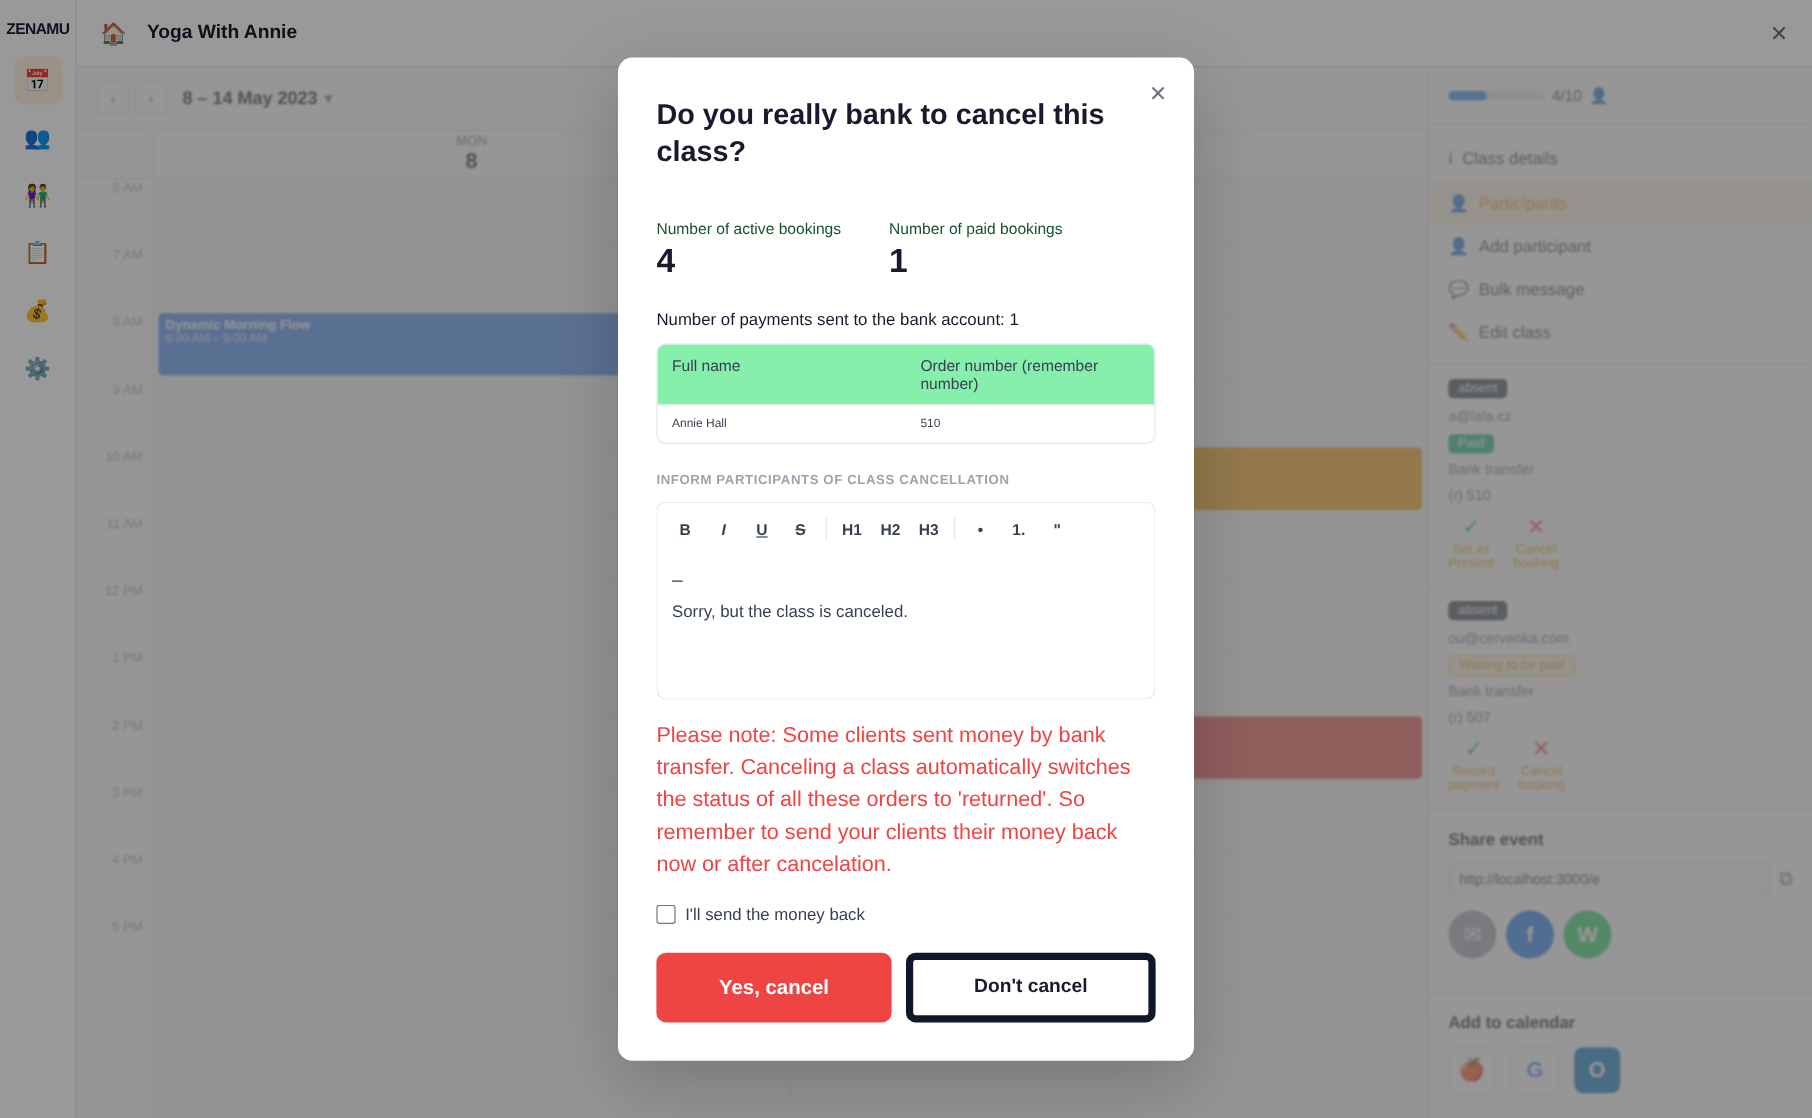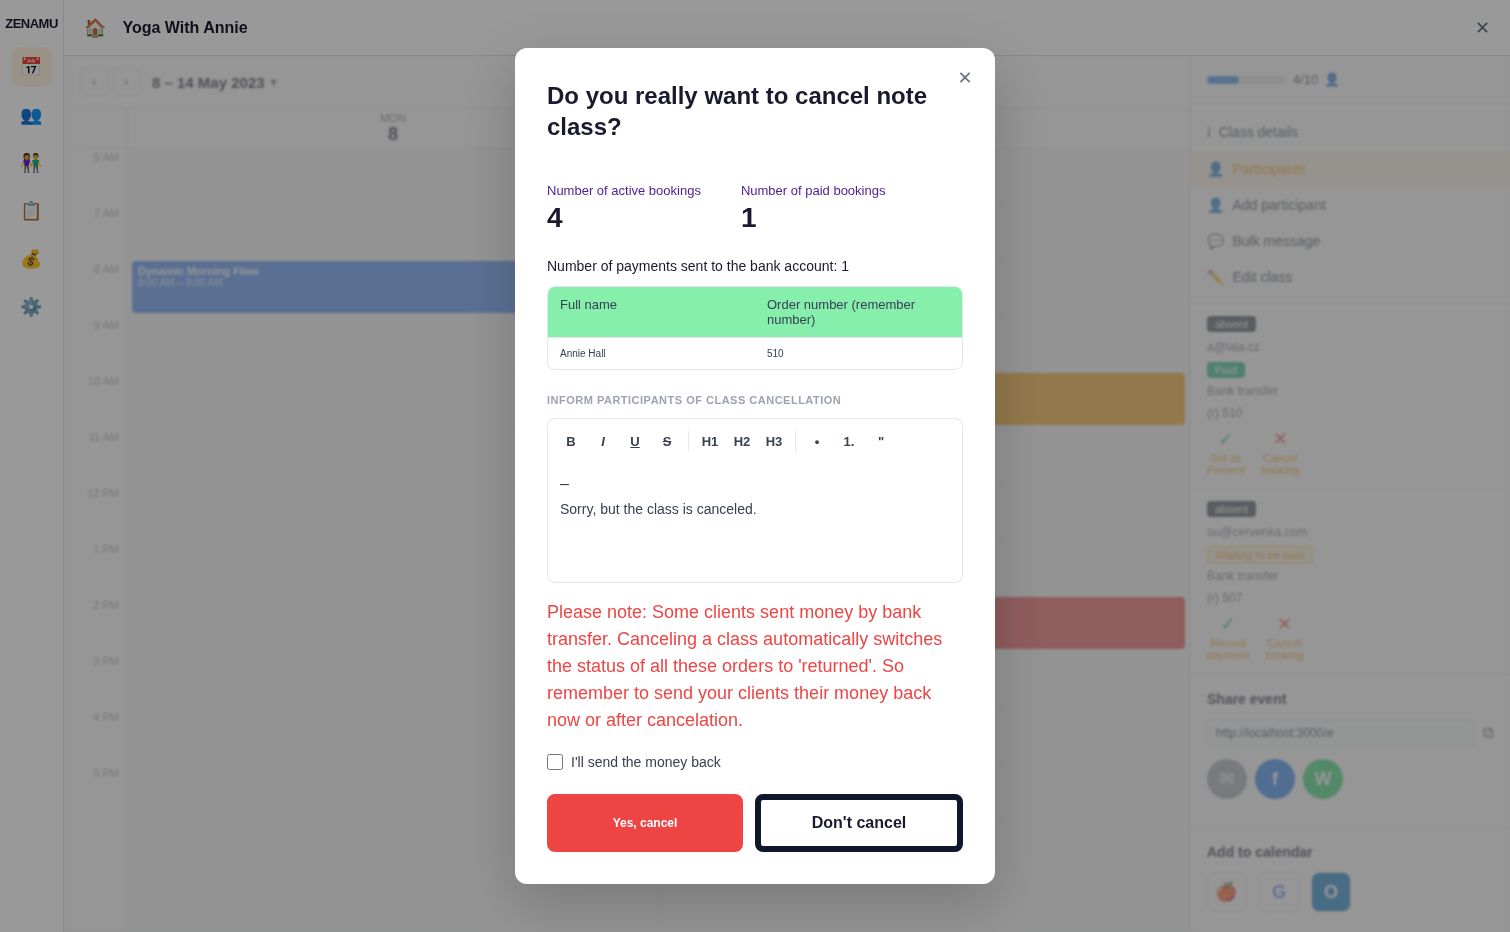--- a/index.html
+++ b/index.html
@@ -91,21 +91,21 @@
     
     .overlay { position: absolute; top: 0; left: 0; right: 0; bottom: 0; background: rgba(0,0,0,0.4); z-index: 100; display: flex; align-items: center; justify-content: center; }
 
     
     .modal { background: #fff; border-radius: 12px; width: 480px; max-height: 880px; overflow-y: auto; padding: 32px; position: relative; box-shadow: 0 20px 60px rgba(0,0,0,0.2); }
     .modal-close { position: absolute; top: 16px; right: 16px; width: 28px; height: 28px; display: flex; align-items: center; justify-content: center; cursor: pointer; color: #6b7280; font-size: 18px; }
     .modal-title { font-size: 24px; font-weight: 700; color: #1a1a2e; margin-bottom: 24px; line-height: 1.3; }
 
     .stats-row { display: flex; gap: 40px; margin-bottom: 24px; }
     .stat-block { }
-    .stat-label { font-size: 13px; color: #4c1d95; margin-bottom: 4px; margin-top: 17px; }
+    .stat-label { font-size: 13px; color: #14532d; margin-bottom: 4px; margin-top: 17px; }
     .stat-value { font-size: 28px; font-weight: 700; color: #1a1a2e; }
 
     .payments-note { font-size: 14px; color: #1a1a2e; font-weight: 500; margin-bottom: 12px; }
 
     .payments-table { width: 100%; border: 1px solid #e5e7eb; border-radius: 8px; overflow: hidden; margin-bottom: 24px; }
     .payments-table-header { display: flex; background: #86efac; }
     .payments-table-header div { flex: 1; padding: 10px 12px; font-size: 13px; font-weight: 500; color: #374151; }
     .payments-table-row { display: flex; border-top: 1px solid #e5e7eb; }
     .payments-table-row div { flex: 1; padding: 10px 12px; font-size: 10px; color: #374151; }
 
@@ -119,21 +119,21 @@
     .rte-dash { color: #374151; margin-bottom: 8px; }
     .rte-text { font-size: 14px; color: #374151; }
 
     .warning-text { font-size: 18px; color: #ef4444; margin-bottom: 20px; line-height: 1.5; }
 
     .checkbox-row { display: flex; align-items: center; gap: 8px; margin-bottom: 24px; }
     .checkbox-row input[type="checkbox"] { width: 16px; height: 16px; }
     .checkbox-label { font-size: 14px; color: #374151; }
 
     .modal-actions { display: flex; gap: 12px; }
-    .btn-cancel-yes { flex: 1; background: #ef4444; color: #fff; border: none; border-radius: 8px; padding: 14px 20px; font-size: 12px; font-weight: 600; cursor: pointer; }
+    .btn-cancel-yes { flex: 1; background: #ef4444; color: #fff; border: none; border-radius: 8px; padding: 14px 20px; font-size: 17px; font-weight: 600; cursor: pointer; }
     .btn-dont-cancel { flex: 1; background: #fff; color: #1a1a2e; border: 6px solid #0f172a; border-radius: 8px; padding: 14px 20px; font-size: 16px; font-weight: 600; cursor: pointer; }
 
     .dimmed { opacity: 0.5; filter: blur(1px); pointer-events: none; }
   </style>
 </head>
 <body>
 
 <div class="app-container">
 
   <div class="sidebar">
@@ -342,21 +342,21 @@
 
     <div class="right-footer">
       
       
     </div>
   </div>
 
   <div class="overlay">
     <div class="modal">
       <div class="modal-close">✕</div>
-      <h2 class="modal-title">Do you really want to cancel note class?</h2>
+      <h2 class="modal-title">Do you really bank to cancel this class?</h2>
 
       <div class="stats-row">
         <div class="stat-block">
           <div class="stat-label">Number of active bookings</div>
           <div class="stat-value">4</div>
         </div>
         <div class="stat-block">
           <div class="stat-label">Number of paid bookings</div>
           <div class="stat-value">1</div>
         </div>

